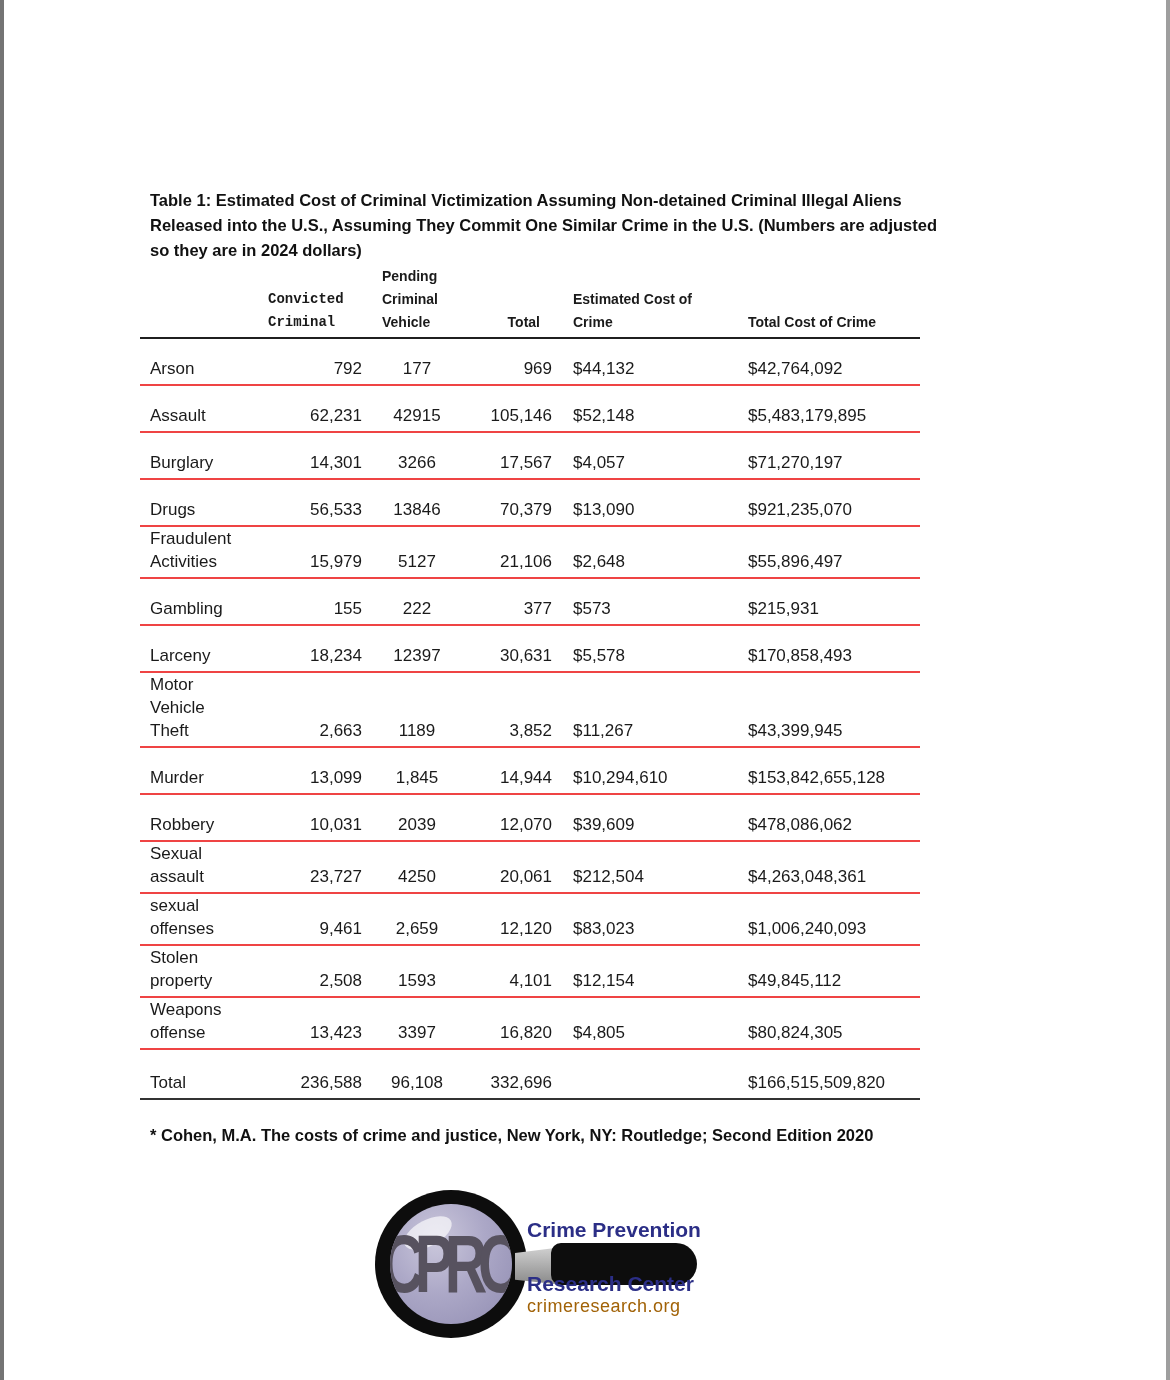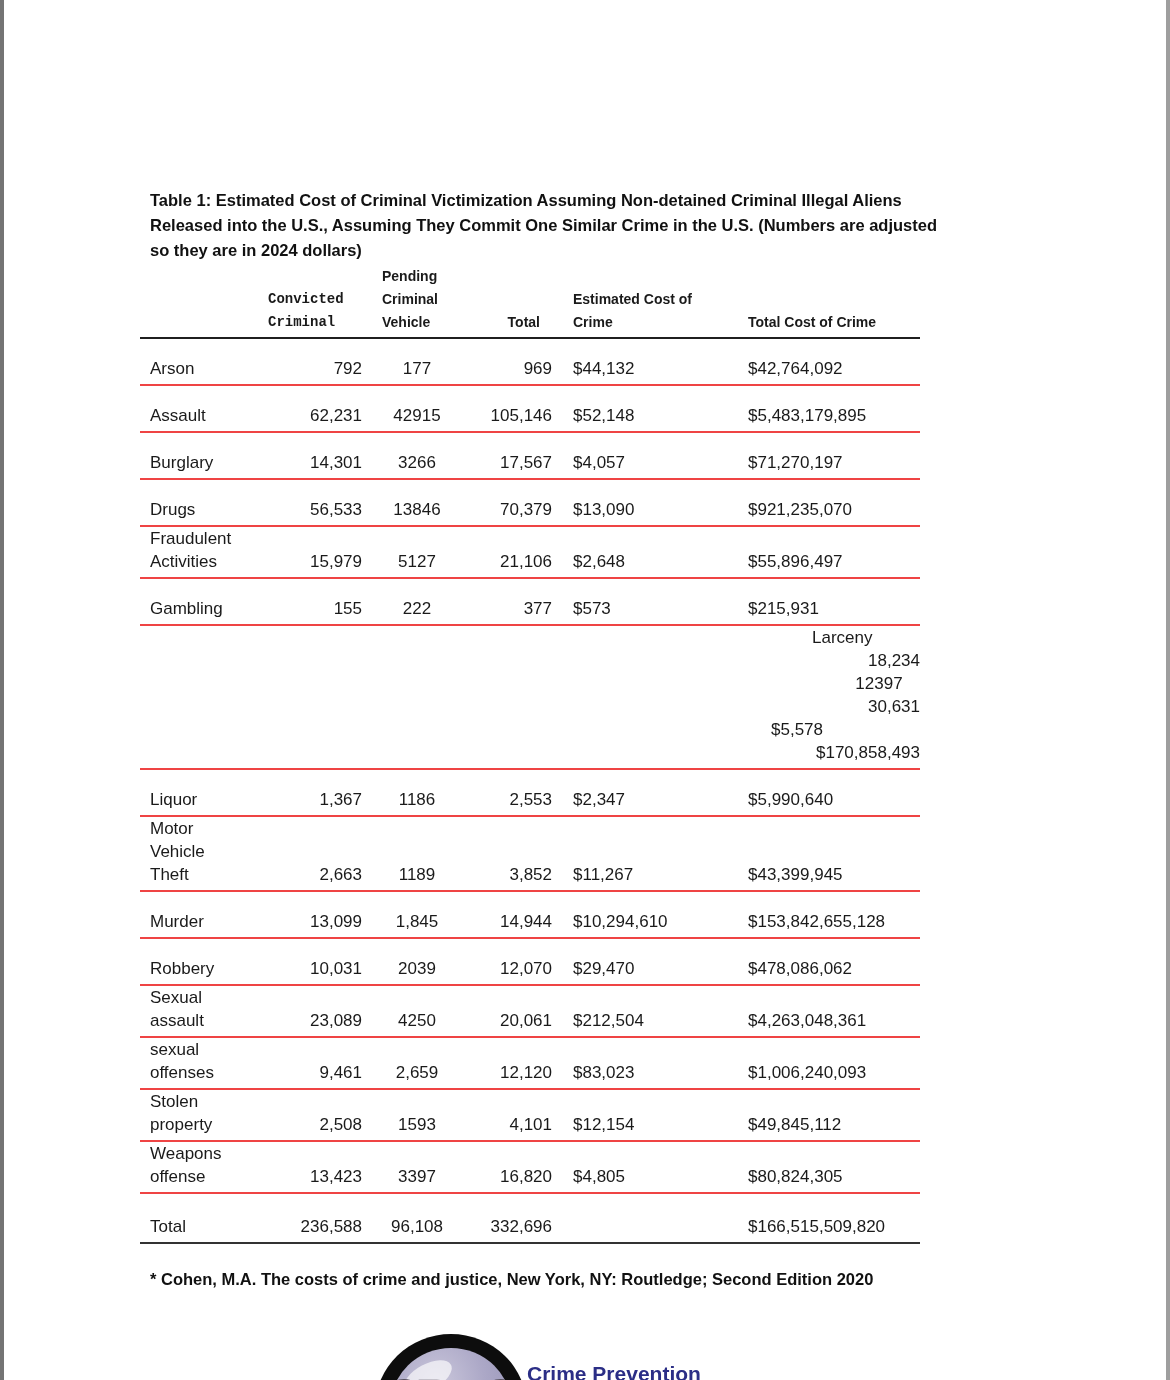--- a/index.html
+++ b/index.html
@@ -222,35 +222,27 @@
             <div class="cell c-cost">$55,896,497</div>
           </div>
           <div class="trow" style="min-height: 47px;">
             <div class="cell c-label">Gambling</div>
             <div class="cell c-conv">155</div>
             <div class="cell c-pend">222</div>
             <div class="cell c-total">377</div>
             <div class="cell c-est">$573</div>
             <div class="cell c-cost">$215,931</div>
           </div>
-          <div class="trow" style="min-height: 47px; flex-direction: column;">
+          <div class="trow" style="min-height: 47px;">
             <div class="cell c-label">Larceny</div>
             <div class="cell c-conv">18,234</div>
             <div class="cell c-pend">12397</div>
             <div class="cell c-total">30,631</div>
             <div class="cell c-est">$5,578</div>
             <div class="cell c-cost">$170,858,493</div>
-          </div>
-          <div class="trow" style="min-height: 47px;">
-            <div class="cell c-label">Liquor</div>
-            <div class="cell c-conv">1,367</div>
-            <div class="cell c-pend">1186</div>
-            <div class="cell c-total">2,553</div>
-            <div class="cell c-est">$2,347</div>
-            <div class="cell c-cost">$5,990,640</div>
           </div>
           <div class="trow" style="min-height: 75px;">
             <div class="cell c-label">Motor Vehicle Theft</div>
             <div class="cell c-conv">2,663</div>
             <div class="cell c-pend">1189</div>
             <div class="cell c-total">3,852</div>
             <div class="cell c-est">$11,267</div>
             <div class="cell c-cost">$43,399,945</div>
           </div>
           <div class="trow" style="min-height: 47px;">
@@ -259,26 +251,26 @@
             <div class="cell c-pend">1,845</div>
             <div class="cell c-total">14,944</div>
             <div class="cell c-est">$10,294,610</div>
             <div class="cell c-cost">$153,842,655,128</div>
           </div>
           <div class="trow" style="min-height: 47px;">
             <div class="cell c-label">Robbery</div>
             <div class="cell c-conv">10,031</div>
             <div class="cell c-pend">2039</div>
             <div class="cell c-total">12,070</div>
-            <div class="cell c-est">$29,470</div>
+            <div class="cell c-est">$39,609</div>
             <div class="cell c-cost">$478,086,062</div>
           </div>
           <div class="trow" style="min-height: 50px;">
             <div class="cell c-label">Sexual assault</div>
-            <div class="cell c-conv">23,089</div>
+            <div class="cell c-conv">23,727</div>
             <div class="cell c-pend">4250</div>
             <div class="cell c-total">20,061</div>
             <div class="cell c-est">$212,504</div>
             <div class="cell c-cost">$4,263,048,361</div>
           </div>
           <div class="trow" style="min-height: 50px;">
             <div class="cell c-label">sexual offenses</div>
             <div class="cell c-conv">9,461</div>
             <div class="cell c-pend">2,659</div>
             <div class="cell c-total">12,120</div>

